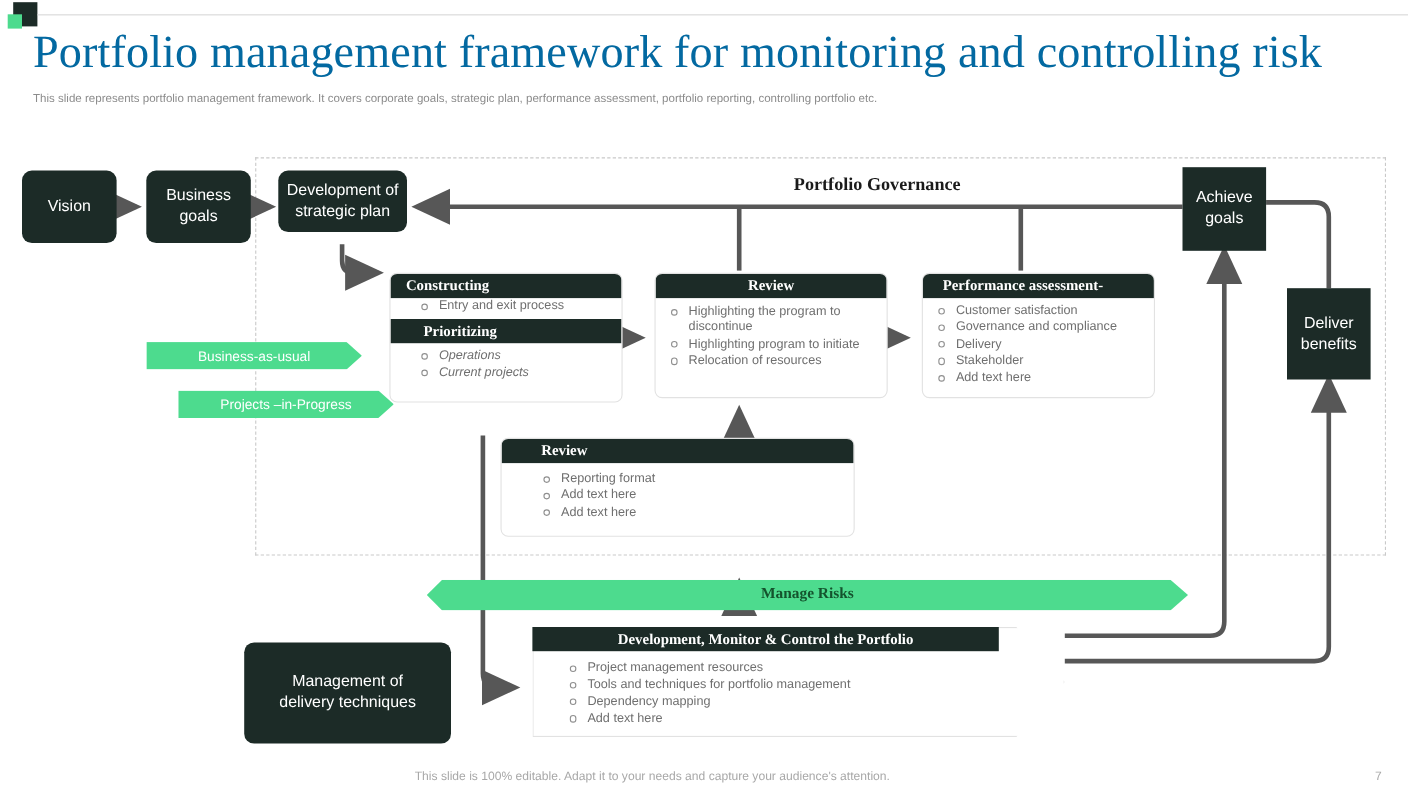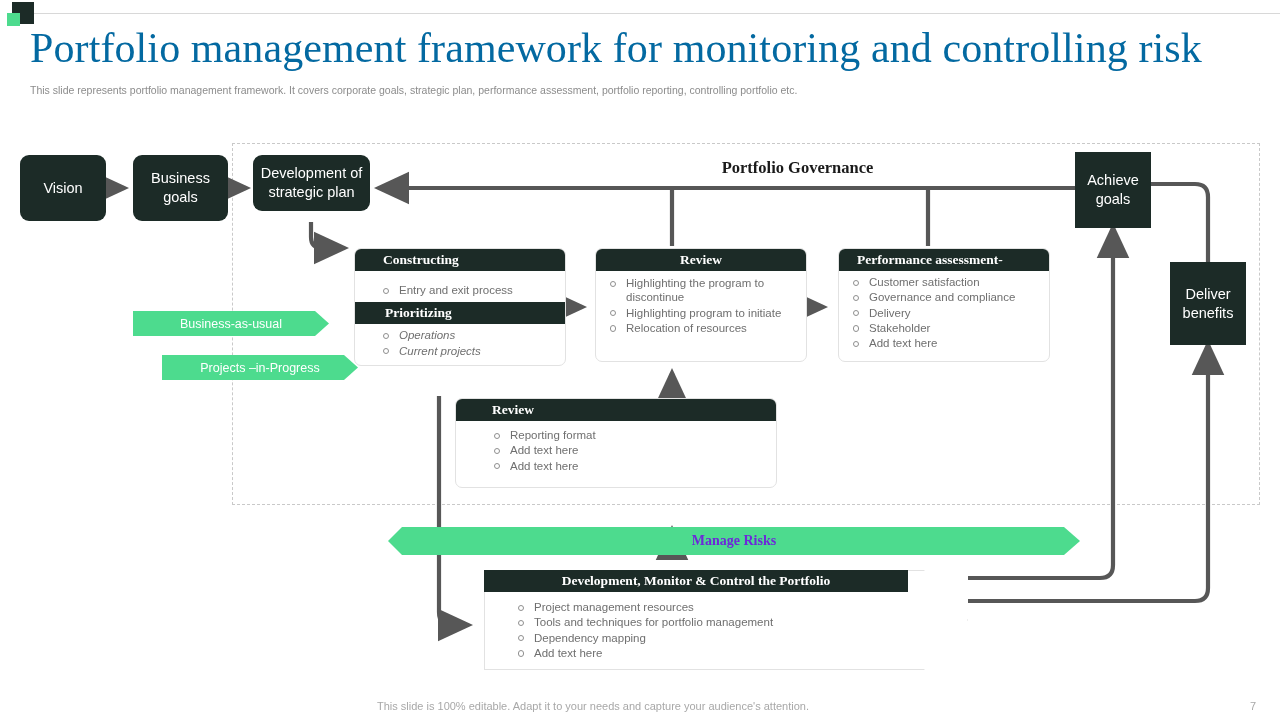--- a/index.html
+++ b/index.html
@@ -68,21 +68,21 @@
   }
 
   
   .chev{
     position:absolute;background:#4ddb8e;color:#ffffff;
     display:flex;align-items:center;justify-content:center;
     font-size:12.5px;
     clip-path:polygon(0 0, calc(100% - 14px) 0, 100% 50%, calc(100% - 14px) 100%, 0 100%);
   }
   .chev.big{
-    font-family:"Liberation Serif", serif;font-weight:bold;font-size:14px;color:#6d28d9;
+    font-family:"Liberation Serif", serif;font-weight:bold;font-size:14px;color:#14532d;
     clip-path:polygon(14px 0, calc(100% - 16px) 0, 100% 50%, calc(100% - 16px) 100%, 14px 100%, 0 50%);
   }
 
   
   .penta-wrap{position:absolute;left:484px;top:570px;width:484px;height:100px;}
   .penta-body{
     position:absolute;left:0;top:0;width:484px;height:100px;
     background:#ffffff;border:1px solid #e2e2e2;box-sizing:border-box;
     clip-path:polygon(0 0, 440px 0, 484px 50px, 440px 100px, 0 100px);
   }
@@ -171,36 +171,40 @@
   <div class="node sq" style="left:1075px;top:152px;width:76px;height:76px;white-space:pre-line;">
     <span>Achieve
 goals</span>
   </div>
 
   <div class="node sq" style="left:1170px;top:262px;width:76px;height:83px;white-space:pre-line;">
     <span>Deliver
 benefits</span>
   </div>
 
+  <div class="node" style="left:222px;top:584px;width:188px;height:92px;white-space:pre-line;">
+    <span>Management of
+delivery techniques</span>
+  </div>
 
   <div class="chev" style="left:133px;top:311px;width:196px;height:25px;">
     <span>Business-as-usual</span>
   </div>
 
   <div class="chev" style="left:133px;top:355px;width:196px;height:25px;margin-left:29px;">
     <span>Projects –in-Progress</span>
   </div>
 
   <div class="chev big" style="left:388px;top:527px;width:692px;height:28px;">
     <span>Manage Risks</span>
   </div>
 
   <div class="card" style="left:354px;top:248px;width:212px;height:118px;">
-    <div class="card-head left" style="padding-left:28px;">Constructing</div>
-    <div class="card-body" style="padding:12px 6px 4px 24px;">
+    <div class="card-head left" style="padding-left:14px;">Constructing</div>
+    <div class="card-body" style="padding:0 6px 4px 24px;">
       <ul class="bul">
         <li>Entry and exit process</li>
       </ul>
     </div>
     <div class="card-head left" style="padding-left:30px;">Prioritizing</div>
     <div class="card-body" style="padding:4px 6px 4px 24px;font-style:italic;">
       <ul class="bul">
         <li>Operations</li>
         <li>Current projects</li>
       </ul>

